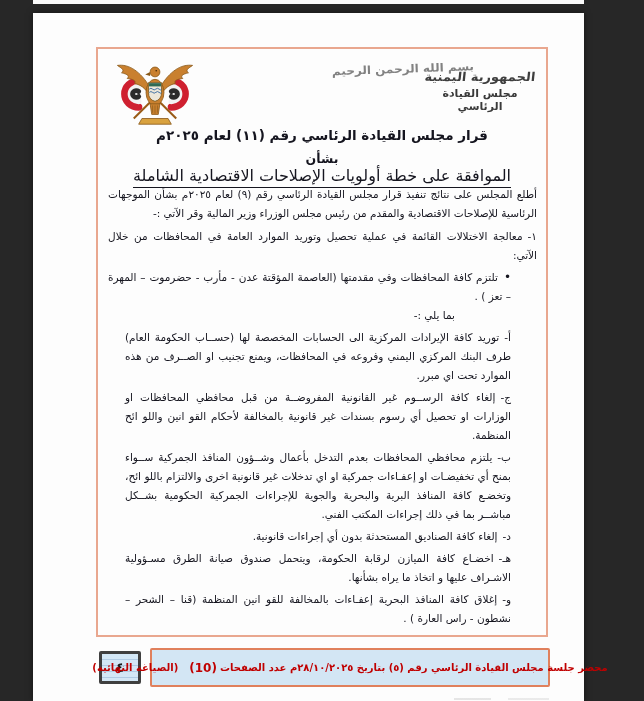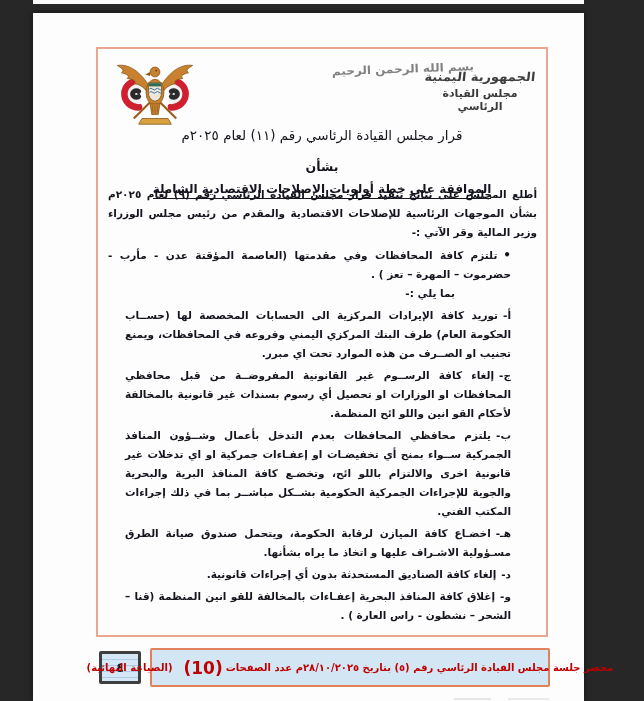--- a/index.html
+++ b/index.html
@@ -27,29 +27,29 @@
   .org-block{
     position:absolute;right:6px;top:20px;width:120px;text-align:center;direction:rtl;
   }
   .org-name{
     font-size:13px;font-weight:bold;color:#3e3e3e;
     transform:skewX(-6deg) scaleY(.95);letter-spacing:-.5px;
   }
   .org-sub{font-size:11px;font-weight:bold;color:#3a3a3a;margin-top:3px;}
   
   .title-block{position:absolute;top:78px;left:0;width:100%;text-align:center;direction:rtl;color:#15151f;}
-  .title-1{font-size:13.5px;font-weight:normal;}
-  .title-2{font-size:12.5px;font-weight:bold;margin-top:16px;}
-  .title-3{font-size:12px;font-weight:bold;margin-top:8px;}
+  .title-1{font-size:13.5px;font-weight:bold;}
+  .title-2{font-size:12.5px;font-weight:bold;margin-top:8px;}
+  .title-3{font-size:16px;font-weight:normal;}
   .title-3 span{border-bottom:1.5px solid #15151f;padding-bottom:2px;}
   
   .doc-body{
     position:absolute;top:136px;right:9px;left:10px;
     direction:rtl;text-align:justify;color:#15151f;
-    font-size:10.5px;font-weight:bold;line-height:19px;
+    font-size:10.5px;font-weight:normal;line-height:19px;
   }
   .para{margin:0 0 4px 0;}
   .clause{margin:2px 0 3px 0;}
   .indent{padding-right:26px;}
   .marker{margin-left:5px;}
   .bullet-mark{font-size:12px;margin-left:6px;}
   .bullet-line2{padding-right:56px;}
   .sub-item{margin:0 0 3px 17px;}
   
   .page-num-box{
@@ -59,21 +59,21 @@
     background-image:repeating-linear-gradient(180deg, transparent 0 5px, rgba(110,150,195,.35) 5px 6px);
     display:flex;align-items:center;justify-content:center;
     font-size:13px;font-weight:bold;color:#1a1a1a;
   }
   .footer-bar{
     position:absolute;left:117px;top:635px;width:400px;height:39px;box-sizing:border-box;
     border:2px solid #e0805c;border-radius:2px;background:#d3e6f4;
     display:flex;align-items:center;justify-content:center;
     direction:rtl;color:#c00000;font-size:10px;font-weight:bold;white-space:nowrap;
   }
-  .footer-bar .pages{font-size:17px;margin:16px 3px;}
+  .footer-bar .pages{font-size:12px;margin:16px 3px;}
   .footer-bar .final{margin-right:8px;}
   .scan-artifact{
     position:absolute;left:412px;top:679px;width:115px;height:10px;opacity:.45;
     background:
       linear-gradient(90deg, transparent 0 8%, #c9c9c9 8% 40%, transparent 40% 55%, #d4d4d4 55% 90%, transparent 90%);
     background-size:100% 2px;background-repeat:no-repeat;background-position:0 6px;
   }
 </style>
 </head>
 <body>
@@ -129,31 +129,32 @@
 
     <div class="title-block">
       <div class="title-1">قرار مجلس القيادة الرئاسي رقم (١١) لعام ٢٠٢٥م</div>
       <div class="title-2">بشأن</div>
       <div class="title-3"><span>الموافقة على خطة أولويات الإصلاحات الاقتصادية الشاملة</span></div>
     </div>
 
     <div class="doc-body">
       <p class="para">أطلع المجلس على نتائج تنفيذ قرار مجلس القيادة الرئاسي رقم (٩) لعام ٢٠٢٥م بشأن الموجهات الرئاسية للإصلاحات الاقتصادية والمقدم من رئيس مجلس الوزراء وزير المالية وقر الآتي :-</p>
 
+      <div class="clause"><span class="marker">١-</span><span>معالجة الاختلالات القائمة في عملية تحصيل وتوريد الموارد العامة في المحافظات من خلال الآتي:</span></div>
 
       <div class="clause indent">
         <span class="bullet-mark">•</span><span>تلتزم كافة المحافظات وفي مقدمتها (العاصمة المؤقتة عدن - مأرب - حضرموت – المهرة – تعز ) .</span>
         <div class="bullet-line2">بما يلي :-</div>
       </div>
 
       <div class="sub-item indent"><span class="marker">أ-</span><span>توريد كافة الإيرادات المركزية الى الحسابات المخصصة لها (حســاب الحكومة العام) طرف البنك المركزي اليمني وفروعه في المحافظات، ويمنع تجنيب او الصــرف من هذه الموارد تحت اي مبرر.</span></div>
       <div class="sub-item indent"><span class="marker">ج-</span><span>إلغاء كافة الرســوم غير القانونية المفروضــة من قبل محافظي المحافظات او الوزارات او تحصيل أي رسوم بسندات غير قانونية بالمخالفة لأحكام القو انين واللو ائح المنظمة.</span></div>
       <div class="sub-item indent"><span class="marker">ب-</span><span>يلتزم محافظي المحافظات بعدم التدخل بأعمال وشــؤون المنافذ الجمركية ســواء بمنح أي تخفيضـات او إعفـاءات جمركية او اي تدخلات غير قانونية اخرى والالتزام باللو ائح، وتخضـع كافة المنافذ البرية والبحرية والجوية للإجراءات الجمركية الحكومية بشــكل مباشــر بما في ذلك إجراءات المكتب الفني.</span></div>
+      <div class="sub-item indent"><span class="marker">د-</span><span>إلغاء كافة الصناديق المستحدثة بدون أي إجراءات قانونية.</span></div>
       <div class="sub-item indent"><span class="marker">هـ-</span><span>اخضـاع كافة الميازن لرقابة الحكومة، ويتحمل صندوق صيانة الطرق مسـؤولية الاشـراف عليها و اتخاذ ما يراه بشأنها.</span></div>
-      <div class="sub-item indent"><span class="marker">د-</span><span>إلغاء كافة الصناديق المستحدثة بدون أي إجراءات قانونية.</span></div>
       <div class="sub-item indent"><span class="marker">و-</span><span>إغلاق كافة المنافذ البحرية إعفـاءات بالمخالفة للقو انين المنظمة (قنا – الشحر – نشطون - راس العارة ) .</span></div>
     </div>
   </div>
 
   <div class="page-num-box">
     <span>٤</span>
   </div>
 
   <div class="footer-bar">
     <span>محضر جلسة مجلس القيادة الرئاسي رقم (٥) بتاريخ ٢٨/١٠/٢٠٢٥م عدد الصفحات</span>

